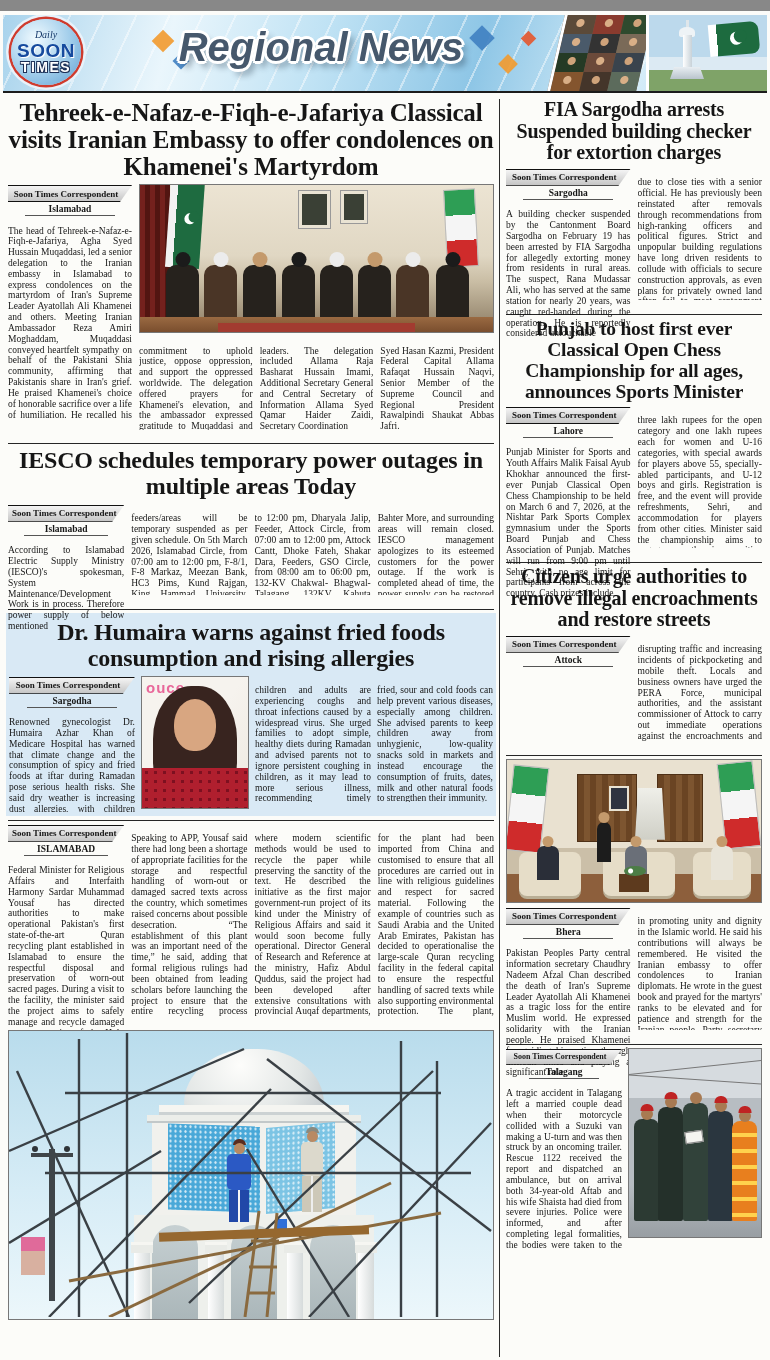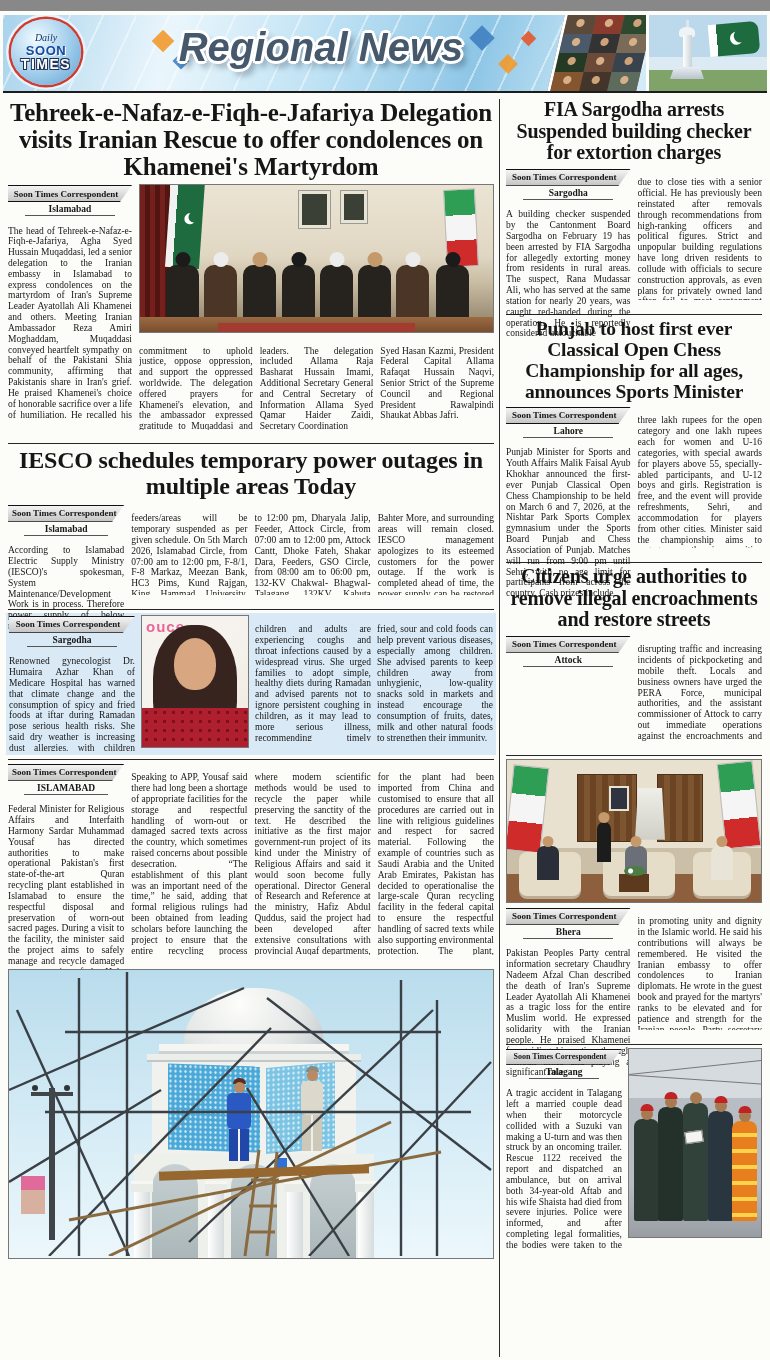--- a/index.html
+++ b/index.html
@@ -10,21 +10,21 @@
   .masthead{position:absolute;left:3px;right:3px;top:4px;height:76px;overflow:hidden;
     background:linear-gradient(105deg,#a8d3ec,#eaf6fc 22%,#bfe2f4 42%,#8ec6e6 62%,#d8eef9 82%,#a6d2ec);
     border-bottom:2px solid #1c1c1c;}
   .masthead::before{content:'';position:absolute;inset:0;
     background:repeating-linear-gradient(115deg,rgba(255,255,255,.45) 0 2px,transparent 2px 30px);}
   .logo{position:absolute;left:8px;top:4px;width:70px;height:66px;border-radius:50%;
     background:radial-gradient(circle at 35% 30%,#f0faff,#9fccea 55%,#5f9fd2);
     box-shadow:0 0 0 2.5px #cf3b2e,0 0 0 5px #e8f2fa;
     display:flex;flex-direction:column;align-items:center;justify-content:center;line-height:1;z-index:3;}
   .logo .daily{font-style:italic;font-size:10px;color:#173a6b;margin-bottom:1px;}
-  .logo .soon{font-family:"Liberation Sans",sans-serif;font-weight:bold;font-size:13px;color:#164a9e;
+  .logo .soon{font-family:"Liberation Sans",sans-serif;font-weight:bold;font-size:19px;color:#164a9e;
     letter-spacing:.5px;text-shadow:1px 1px 0 #fff;}
   .logo .times{font-family:"Liberation Sans",sans-serif;font-weight:bold;font-size:14px;color:#fff;
     letter-spacing:1.5px;text-shadow:-1px -1px 0 #1c2f55,1px -1px 0 #1c2f55,-1px 1px 0 #1c2f55,1px 1px 0 #1c2f55;}
   .section-title{position:absolute;left:148px;top:10px;width:340px;text-align:center;z-index:2;
     font-family:"Liberation Sans",sans-serif;font-style:italic;font-weight:bold;font-size:40px;color:#46586c;
     text-shadow:-2px -2px 0 #fff,2px -2px 0 #fff,-2px 2px 0 #fff,2px 2px 0 #fff,0 3px 0 #fff,3px 0 0 #fff,-3px 0 0 #fff,0 -3px 0 #fff,5px 6px 6px rgba(25,45,65,.45);}
   .dm{position:absolute;transform:rotate(45deg);opacity:.9;z-index:1;}
   .faces{position:absolute;right:122px;top:0;bottom:0;width:86px;transform:skewX(-13deg);
     display:flex;flex-wrap:wrap;overflow:hidden;border-left:3px solid #fff;z-index:2;background:#6b5a48;}
   .faces div{width:28.6px;height:19px;}
@@ -208,21 +208,21 @@
         <div class="shaft"></div>
         <div class="base"></div>
     </div>
   </div>
 
   <div class="vrule"></div>
 
   <div class="col-left">
 
     <section>
-      <h1 class="hl hl-teh">Tehreek-e-Nafaz-e-Fiqh-e-Jafariya Delegation visits Iranian Rescue to offer condolences on Khamenei's Martyrdom</h1>
+      <h1 class="hl hl-teh">Tehreek-e-Nafaz-e-Fiqh-e-Jafariya Classical visits Iranian Embassy to offer condolences on Khamenei's Martyrdom</h1>
       <div class="row">
         <div class="teh-col1">
           <div class="corr">
             <div class="corr-box">Soon Times Correspondent</div>
             <div class="corr-city">Islamabad</div>
           </div>
           <p class="bt">The head of Tehreek-e-Nafaz-e-Fiqh-e-Jafariya, Agha Syed Hussain Muqaddasi, led a senior delegation to the Iranian embassy in Islamabad to express condolences on the martyrdom of Iran's Supreme Leader Ayatollah Ali Khamenei and others. Meeting Iranian Ambassador Reza Amiri Moghaddam, Muqaddasi conveyed heartfelt sympathy on behalf of the Pakistani Shia community, affirming that Pakistanis share in Iran's grief. He praised Khamenei's choice of honorable sacrifice over a life of humiliation. He recalled his historic message to Agha Syed Hamid Ali Shah Musavi during a previous visit, highlighting his</p>
         </div>
         <div class="flex1">
           <div class="photo ph-teh">
@@ -238,21 +238,21 @@
             <div class="man tw" style="left:180px;"></div>
             <div class="man" style="left:218px;"></div>
             <div class="man tw robe" style="left:256px;"></div>
             <div class="man tb" style="left:296px;"></div>
             <div class="floor"></div>
             <div class="carpet"></div>
           </div>
           <div class="row teh-sub" style="margin-top:3px;">
             <p class="bt flex1">commitment to uphold justice, oppose oppression, and support the oppressed worldwide. The delegation offered prayers for Khamenei's elevation, and the ambassador expressed gratitude to Muqaddasi and the visiting</p>
             <p class="bt flex1">leaders. The delegation included Allama Raja Basharat Hussain Imami, Additional Secretary General and Central Secretary of Information Allama Syed Qamar Haider Zaidi, Secretary Coordination</p>
-            <p class="bt flex1">Syed Hasan Kazmi, President Federal Capital Allama Rafaqat Hussain Naqvi, Senior Strict of the Supreme Council and Regional President Rawalpindi Shaukat Abbas Jafri.</p>
+            <p class="bt flex1">Syed Hasan Kazmi, President Federal Capital Allama Rafaqat Hussain Naqvi, Senior Member of the Supreme Council and Regional President Rawalpindi Shaukat Abbas Jafri.</p>
           </div>
         </div>
       </div>
     </section>
 
     <hr class="art-div">
 
     <section>
       <h1 class="hl hl-iesco">IESCO schedules temporary power outages in multiple areas Today</h1>
       <div class="row iesco-row">
@@ -265,20 +265,21 @@
         </div>
         <p class="bt flex1">feeders/areas will be temporary suspended as per given schedule. On 5th March 2026, Islamabad Circle, from 07:00 am to 12:00 pm, F-8/1, F-8 Markaz, Meezan Bank, HC3 Pims, Kund Rajgan, King Hammad University, Scheme-II, Comsats, Chata, Feeders, Chakwal Circle, from 07:00 am</p>
         <p class="bt flex1">to 12:00 pm, Dharyala Jalip, Feeder, Attock Circle, from 07:00 am to 12:00 pm, Attock Cantt, Dhoke Fateh, Shakar Dara, Feeders, GSO Circle, from 08:00 am to 06:00 pm, 132-KV Chakwal- Bhagwal-Talagang, 132KV Kahuta City-Palandri, from 09:00 am to 02:00 pm 132KV T/L new Wah</p>
         <p class="bt flex1">Bahter More, and surrounding areas will remain closed. IESCO management apologizes to its esteemed customers for the power outage. If the work is completed ahead of time, the power supply can be restored even before the scheduled time.</p>
       </div>
     </section>
 
     <hr class="art-div">
 
     <section class="hum-wrap">
+      <h1 class="hl hl-hum">Dr. Humaira warns against fried foods consumption and rising allergies</h1>
       <div class="row hum-row" style="gap:6px;">
         <div style="width:126px;flex:none;">
           <div class="corr">
             <div class="corr-box">Soon Times Correspondent</div>
             <div class="corr-city">Sargodha</div>
           </div>
           <p class="bt" style="height:95px;">Renowned gynecologist Dr. Humaira Azhar Khan of Medicare Hospital has warned that climate change and the consumption of spicy and fried foods at iftar during Ramadan pose serious health risks. She said dry weather is increasing dust allergies, with children particularly affected, while both</p>
         </div>
         <div class="photo ph-hum">
           <span class="ptext">ouce</span>

